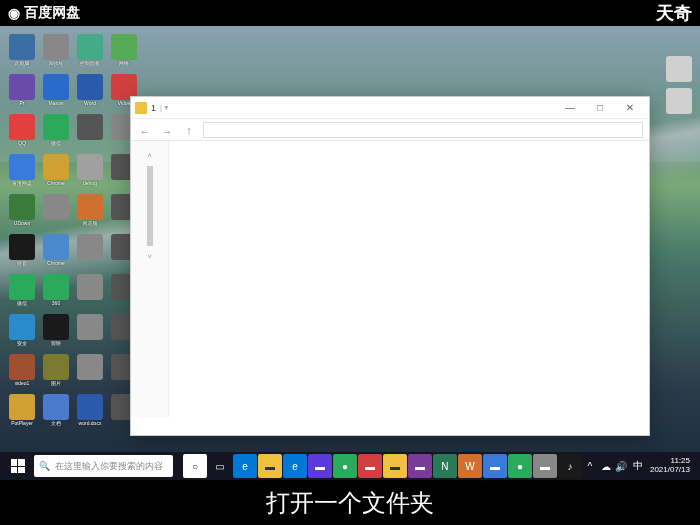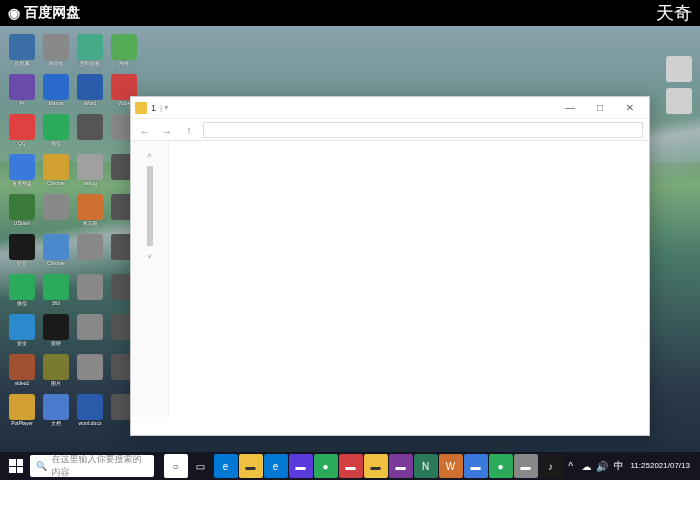--- a/index.html
+++ b/index.html
@@ -1,21 +1,21 @@
 <!DOCTYPE html>
 <html><head>
 <meta charset="utf-8">
 <style>
 *{margin:0;padding:0;box-sizing:border-box}
 body{width:700px;height:525px;overflow:hidden;font-family:"Microsoft YaHei",sans-serif;position:relative}
 .frame{width:700px;height:525px;background:#fff;position:relative}
 .blackbar-top{height:26px;background:#000;position:relative;display:flex;align-items:center;justify-content:space-between;padding:0 8px}
 .blackbar-bottom{position:absolute;bottom:0;left:0;right:0;height:45px;background:#000;display:flex;align-items:center;justify-content:center}
 .logo-left{color:#fff;font-size:14px;font-weight:bold;display:flex;align-items:center;gap:4px}
-.logo-right{color:#fff;font-size:18px;font-weight:normal}
+.logo-right{color:#fff;font-size:18px;font-weight:bold}
 .caption{color:#fff;font-size:24px;font-weight:normal;text-shadow:0 0 2px #000}
 .desktop{position:absolute;top:26px;left:0;right:0;bottom:45px;background:linear-gradient(to bottom,#2a4a5a 0%,#3a6a5a 15%,#5a8a6a 25%,#7aaa7a 35%,#4a7a6a 50%,#3a5a5a 65%,#2a3a4a 80%,#1a2a3a 100%);overflow:hidden}
 .mountains{position:absolute;top:20%;left:0;right:0;height:40%;background:linear-gradient(170deg,transparent 40%,rgba(200,200,210,0.6) 45%,rgba(180,190,200,0.5) 50%,transparent 60%)}
 .sky{position:absolute;top:0;left:0;right:0;height:30%;background:linear-gradient(to bottom,rgba(180,200,210,0.7),rgba(150,180,190,0.3))}
 .icons-grid{position:absolute;top:8px;left:8px;display:grid;grid-template-columns:repeat(4,28px);grid-auto-rows:36px;gap:4px 6px}
 .icons-right{position:absolute;top:30px;right:8px;display:flex;flex-direction:column;gap:6px}
 .dicon{width:26px;height:26px;border-radius:3px;display:flex;align-items:center;justify-content:center;font-size:8px;color:#fff;cursor:pointer}
 .dicon-label{font-size:5px;color:#fff;text-align:center;display:block;text-shadow:0 0 2px #000;overflow:hidden;white-space:nowrap;width:28px}
 .icon-wrap{display:flex;flex-direction:column;align-items:center}
 .explorer{position:absolute;top:70px;left:130px;width:520px;height:340px;background:#fff;box-shadow:0 4px 20px rgba(0,0,0,0.3);border:1px solid #ccc}
@@ -35,21 +35,21 @@
 .taskbar{position:absolute;bottom:45px;left:0;right:0;height:28px;background:rgba(20,20,30,0.92);display:flex;align-items:center;padding:0 4px;gap:2px}
 .start-btn{width:28px;height:24px;display:flex;align-items:center;justify-content:center;cursor:pointer}
 .win-logo{width:14px;height:14px;display:grid;grid-template-columns:1fr 1fr;grid-template-rows:1fr 1fr;gap:1px}
 .win-logo div{background:#fff}
 .search-box{width:140px;height:22px;background:#fff;border-radius:2px;display:flex;align-items:center;padding:0 6px;font-size:9px;color:#888;gap:4px}
 .task-icons{display:flex;align-items:center;gap:1px;margin-left:8px;flex:1}
 .task-icon{width:24px;height:24px;border-radius:2px;display:flex;align-items:center;justify-content:center;cursor:pointer;font-size:10px}
 .tray{display:flex;align-items:center;gap:6px;padding-right:6px;color:#fff;font-size:8px}
 .tray-icons{display:flex;gap:4px}
 .tray-icon{width:12px;height:12px;color:#fff;font-size:10px;display:flex;align-items:center;justify-content:center}
-.clock{display:flex;flex-direction:row;align-items:flex-end;line-height:1.1}
+.clock{display:flex;flex-direction:column;align-items:flex-end;line-height:1.1}
 </style>
 </head>
 <body>
 
 <div class="frame">
   <div class="blackbar-top">
     <div class="logo-left">
       <span>◉</span>
       <span>百度网盘</span>
     </div>
@@ -295,13 +295,16 @@
           <div class="tray-icon">🔊</div>
           <div class="tray-icon">中</div>
         </div>
       <div class="clock">
         <span>11:25</span>
         <span>2021/07/13</span>
       </div>
     </div>
   </div>
 
+  <div class="blackbar-bottom">
+    <div class="caption">打开一个文件夹</div>
+  </div>
 </div>
 
 </body></html>

